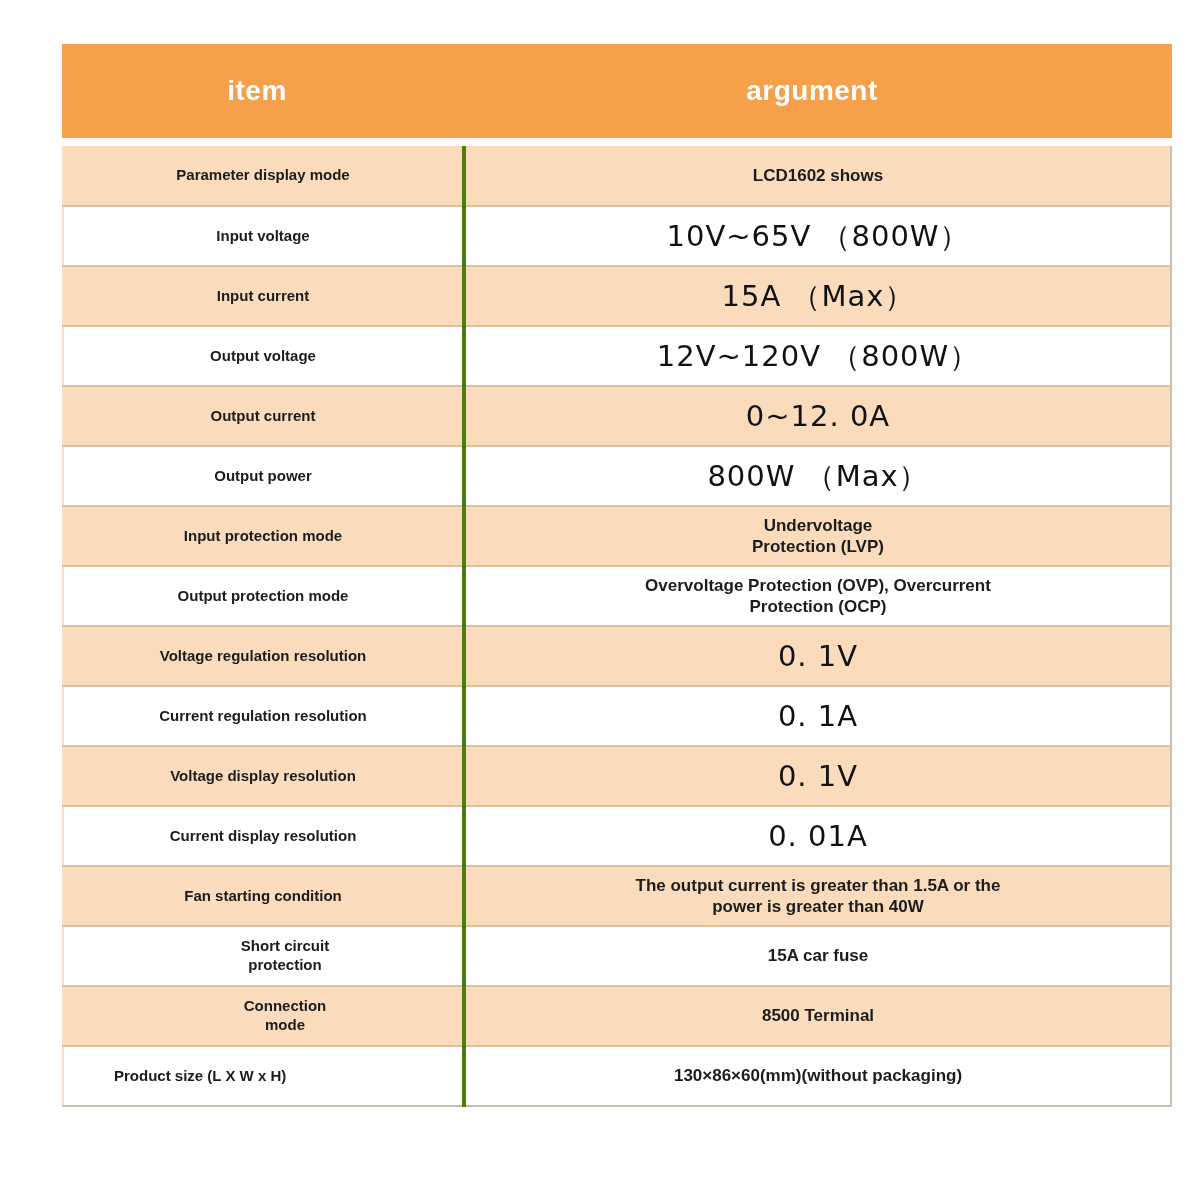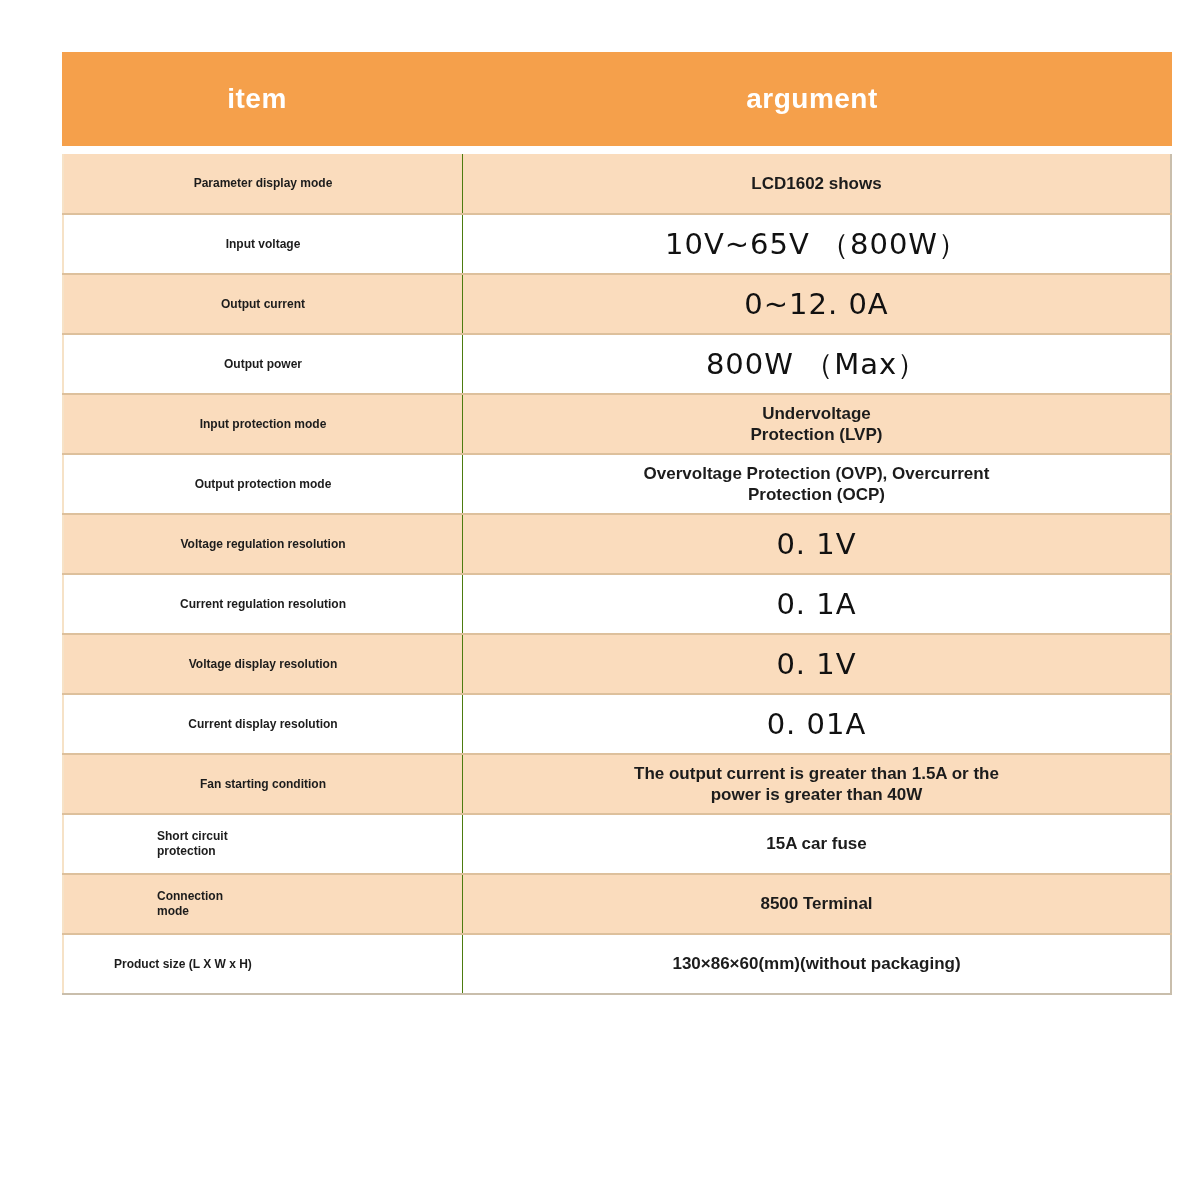--- a/index.html
+++ b/index.html
@@ -13,21 +13,21 @@
   .page {
     position: relative;
     width: 1200px;
     height: 1200px;
     background: #ffffff;
     overflow: hidden;
   }
   .spec-table {
     position: absolute;
     left: 62px;
-    top: 52px;
+    top: 44px;
     width: 1110px;
   }
   
   .thead {
     display: flex;
     height: 94px;
     background: #f5a04b;
     color: #ffffff;
     font-weight: bold;
     font-size: 28px;
@@ -57,40 +57,40 @@
   table.rows td {
     border-bottom: 2px solid #ddc09c;
     vertical-align: middle;
     text-align: center;
     padding: 4px 10px;
     color: #1c1c1c;
   }
   table.rows tr:last-child td { border-bottom: none; }
   td.lbl {
     width: 378px;
-    border-right: 1px solid #4d7c0f;
+    border-right: 4px solid #4d7c0f;
     font-weight: bold;
-    font-size: 12px;
+    font-size: 15px;
   }
   tr.shade td { background: #fadcbd; }
   tr.plain td { background: #ffffff; }
   td.val.val-text {
     font-weight: bold;
     font-size: 17px;
   }
   td.val.val-num {
     font-family: "DejaVu Sans", sans-serif;
     font-weight: 500;
     font-size: 29px;
     letter-spacing: 1px;
     color: #111111;
   }
   td span { white-space: pre-line; line-height: 1.25; }
   
-  td.lbl.lbl-inset { text-align: left; padding-left: 93px; }
+  td.lbl.lbl-inset { text-align: center; padding-left: 54px; }
   td.lbl.lbl-left  { text-align: left; padding-left: 50px; }
 </style>
 </head>
 <body>
 
 <div class="page">
   <div class="spec-table">
 
     <div class="thead">
       <div class="th th-item">item</div>
@@ -100,20 +100,28 @@
 
     <table class="rows">
       <tbody>
         <tr class="shade">
           <td class="lbl"><span>Parameter display mode</span></td>
           <td class="val val-text"><span>LCD1602 shows</span></td>
         </tr>
         <tr class="plain">
           <td class="lbl"><span>Input voltage</span></td>
           <td class="val val-num"><span>10V~65V （800W）</span></td>
+        </tr>
+        <tr class="shade">
+          <td class="lbl"><span>Input current</span></td>
+          <td class="val val-num"><span>15A （Max）</span></td>
+        </tr>
+        <tr class="plain">
+          <td class="lbl"><span>Output voltage</span></td>
+          <td class="val val-num"><span>12V~120V （800W）</span></td>
         </tr>
         <tr class="shade">
           <td class="lbl"><span>Output current</span></td>
           <td class="val val-num"><span>0~12. 0A</span></td>
         </tr>
         <tr class="plain">
           <td class="lbl"><span>Output power</span></td>
           <td class="val val-num"><span>800W （Max）</span></td>
         </tr>
         <tr class="shade">

